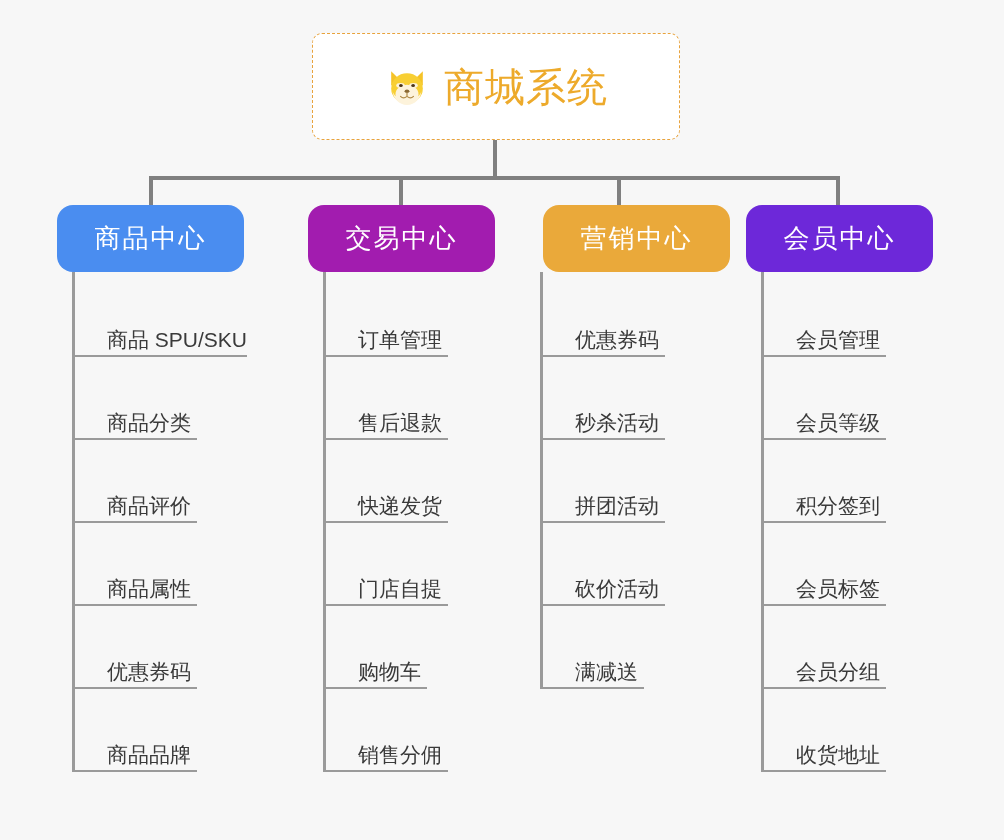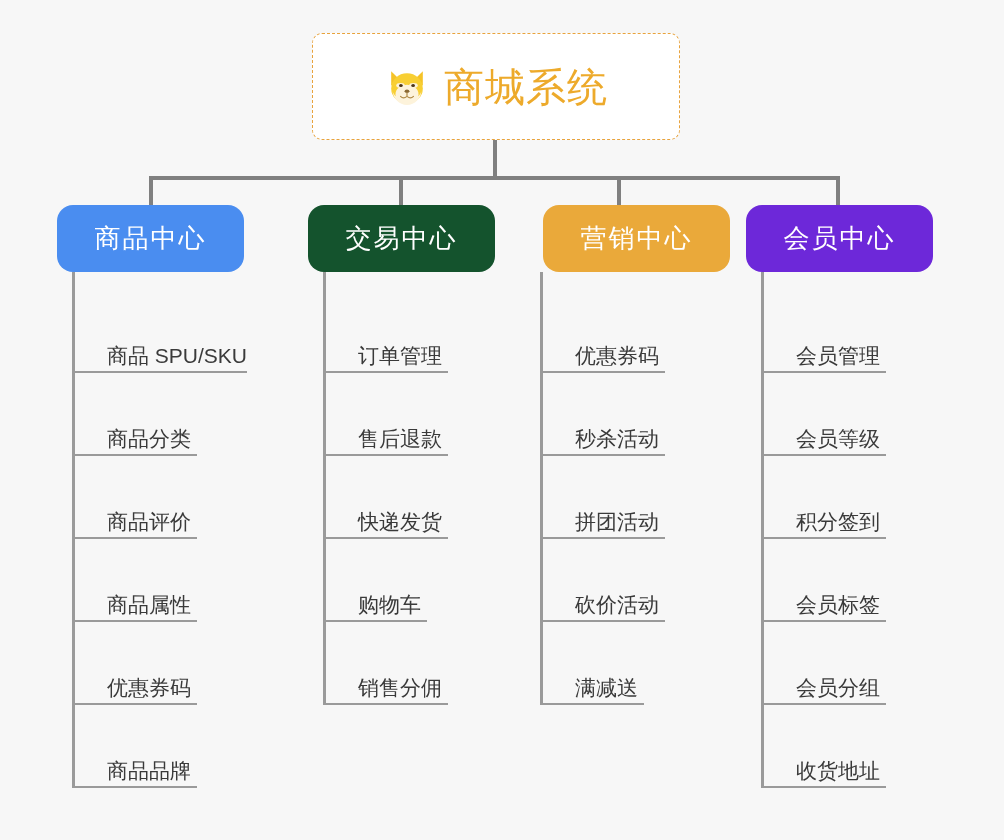--- a/index.html
+++ b/index.html
@@ -91,21 +91,21 @@
     font-size: 26px;
     letter-spacing: 2px;
     box-sizing: border-box;
   }
   .leaf-wrap {
     position: relative;
     margin-left: 15px;
     padding-left: 0;
     border-left: 3px solid #9a9a9a;
     margin-top: 0;
-    padding-top: 18px;
+    padding-top: 2px;
   }
   .leaf-item {
     position: relative;
     height: 83px;
     box-sizing: border-box;
     display: flex;
     align-items: flex-end;
     padding-bottom: 6px;
     padding-left: 32px;
   }
@@ -176,32 +176,35 @@
       <div class="leaf-item" data-uw="122" style="--uw: 122px;">
           <span class="leaf-label">优惠券码</span>
         </div>
       <div class="leaf-item" data-uw="122" style="--uw: 122px;">
           <span class="leaf-label">商品品牌</span>
         </div>
     </div>
   </div>
 
   <div class="column" style="left:308px;">
-    <div class="col-header" style="background: #14532d;">
+    <div class="col-header" style="background: #a21caf;">
       <span>交易中心</span>
     </div>
     <div class="leaf-wrap">
       <div class="leaf-item" data-uw="122" style="--uw: 122px;">
           <span class="leaf-label">订单管理</span>
         </div>
       <div class="leaf-item" data-uw="122" style="--uw: 122px;">
           <span class="leaf-label">售后退款</span>
         </div>
       <div class="leaf-item" data-uw="122" style="--uw: 122px;">
           <span class="leaf-label">快递发货</span>
+        </div>
+      <div class="leaf-item" data-uw="122" style="--uw: 122px;">
+          <span class="leaf-label">门店自提</span>
         </div>
       <div class="leaf-item" data-uw="101" style="--uw: 101px;">
           <span class="leaf-label">购物车</span>
         </div>
       <div class="leaf-item" data-uw="122" style="--uw: 122px;">
           <span class="leaf-label">销售分佣</span>
         </div>
     </div>
   </div>
 

